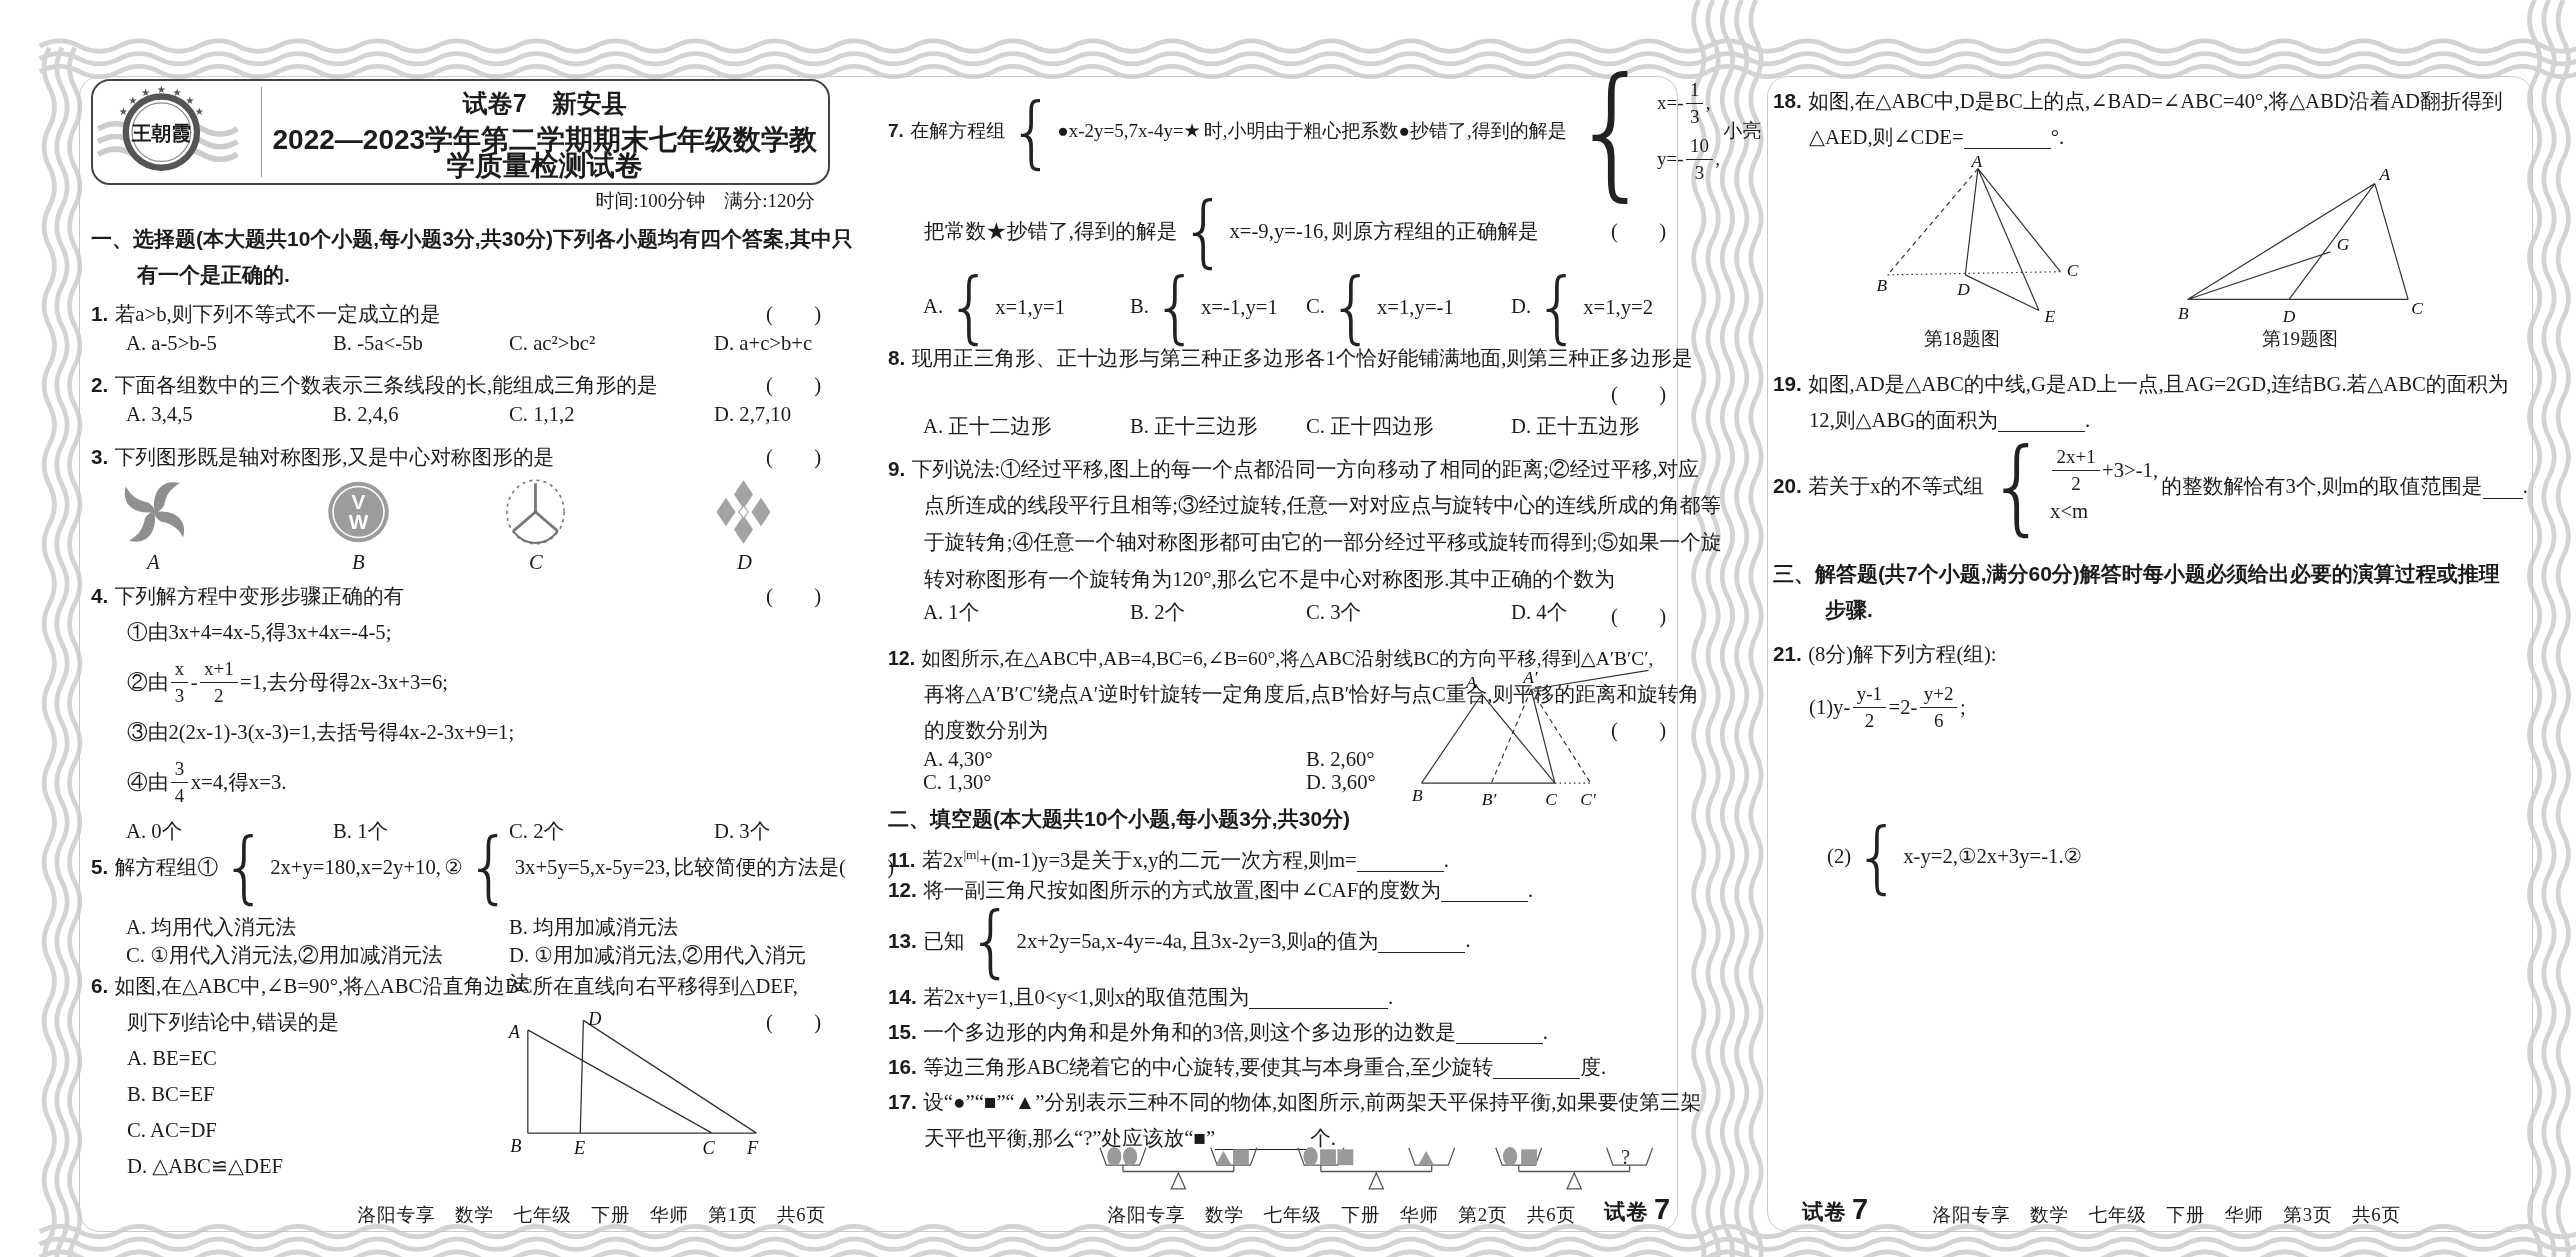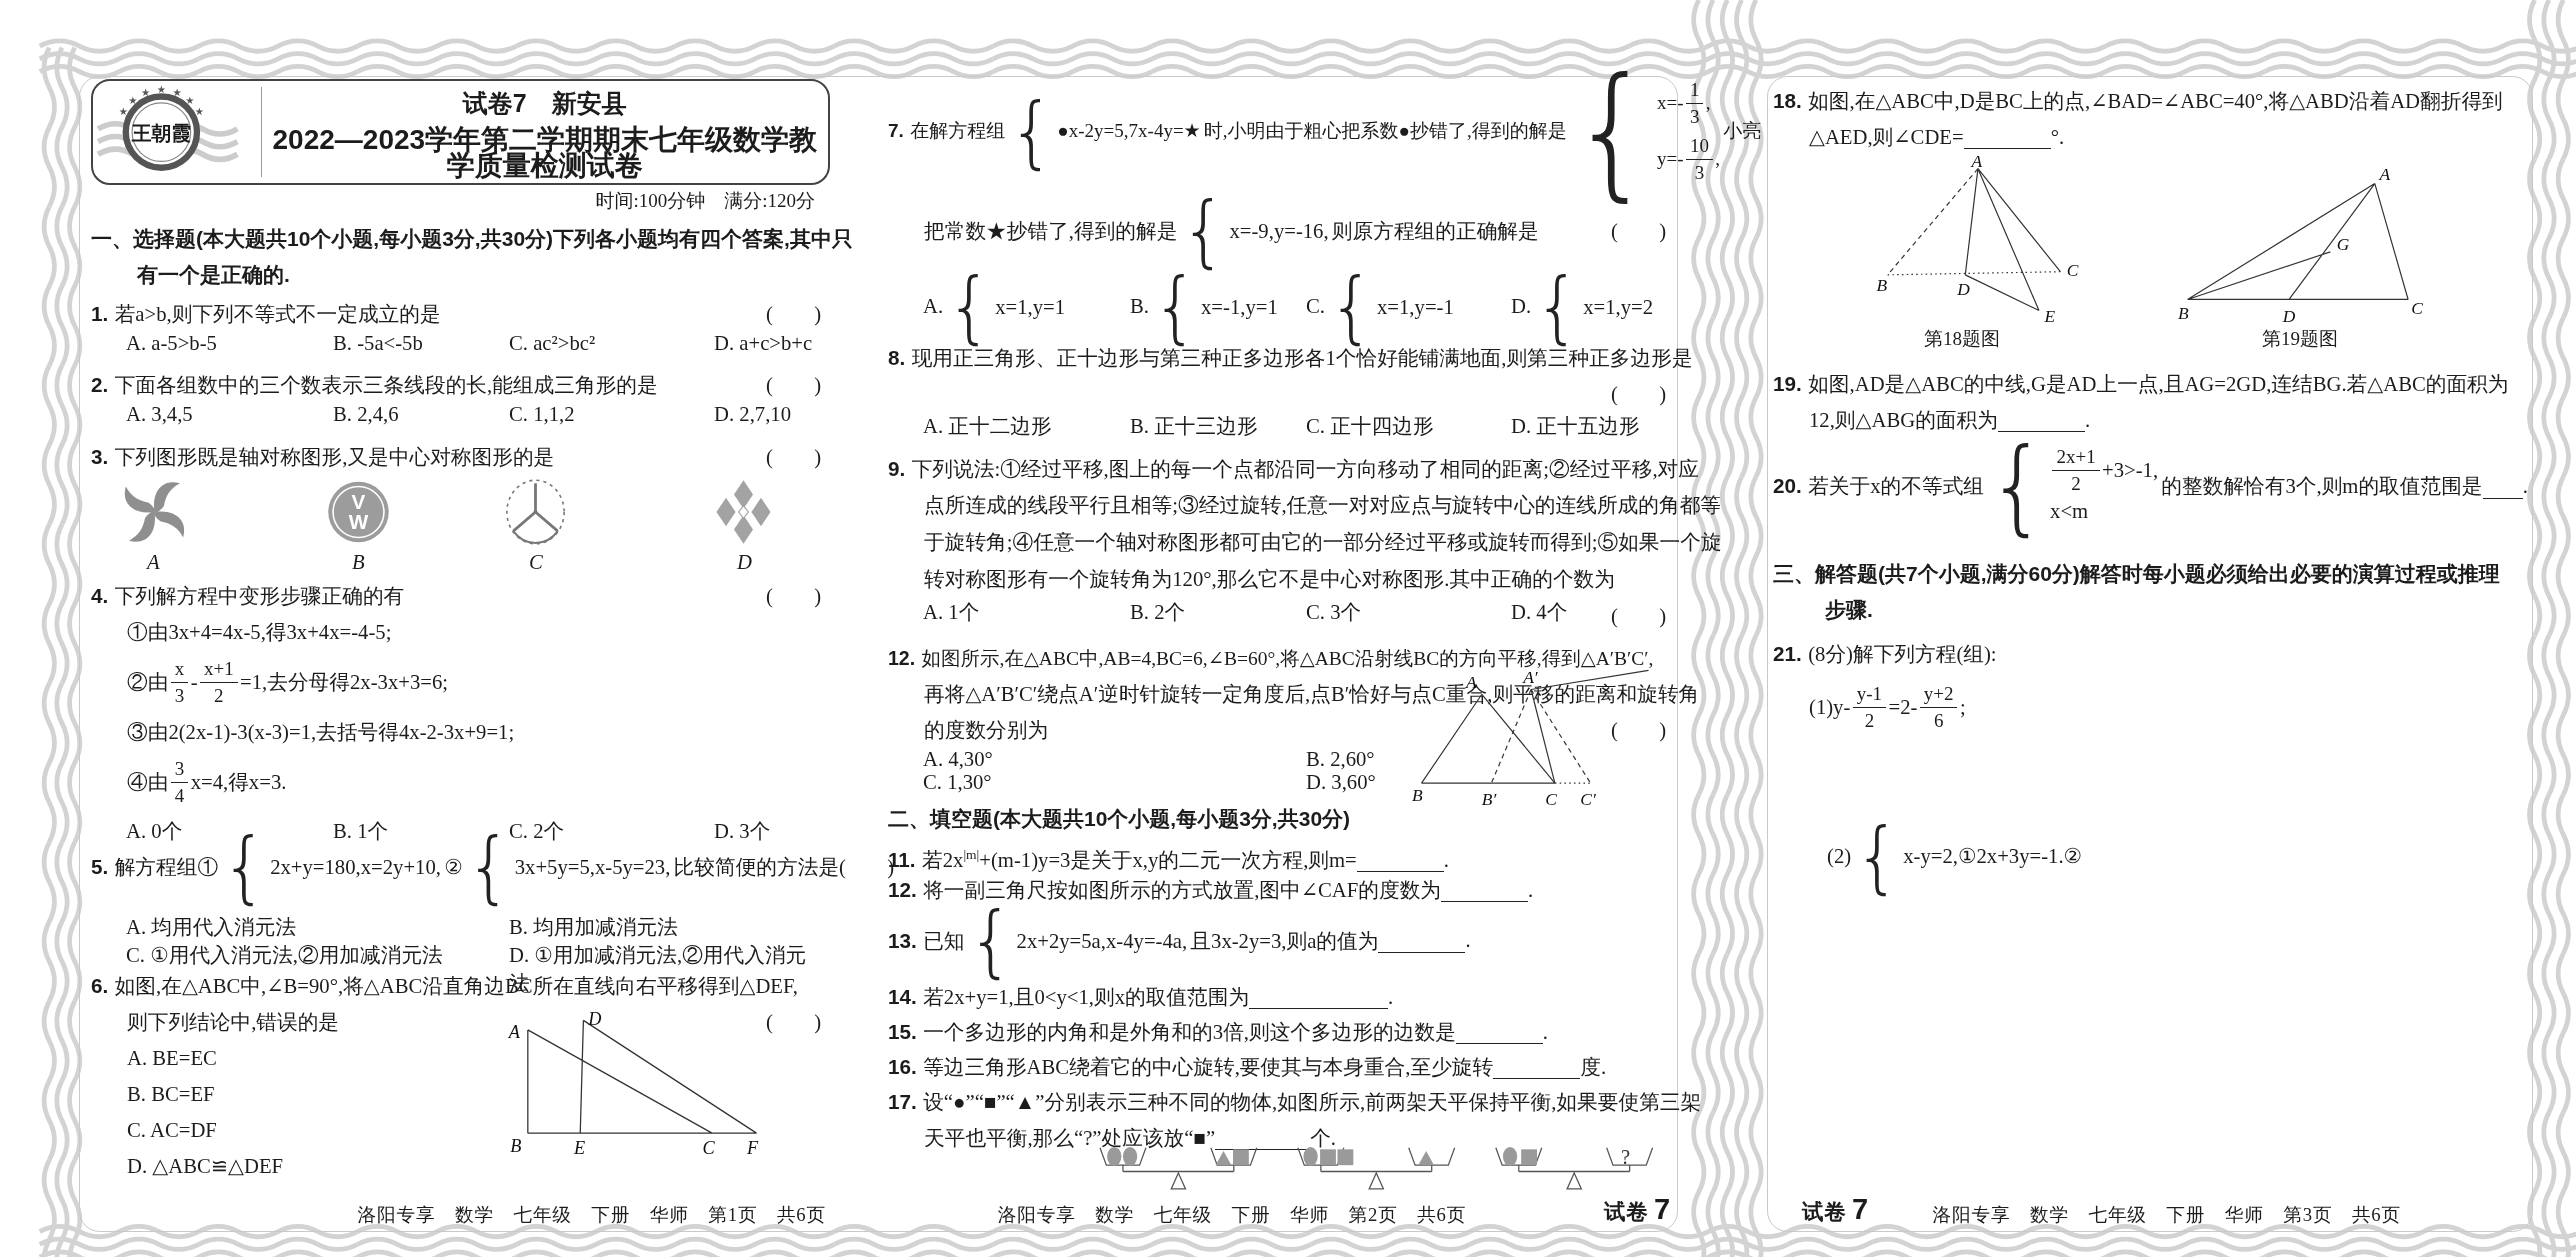--- a/index.html
+++ b/index.html
@@ -655,21 +655,21 @@
           <rect x="288" y="8" width="20" height="20"></rect>
           <rect x="310" y="8" width="20" height="20"></rect>
         <path d="M412,28 L432,28 L422,10 Z"></path>
         <ellipse cx="528" cy="17" rx="9" ry="12"></ellipse>
           <rect x="542" y="8" width="20" height="20"></rect>
       </g>
       <text x="668" y="26" font-size="26" fill="#333" font-family="Liberation Serif, serif">?</text>
     </svg>
 
     <div class="footer" style="left:0;right:0">
-      <div style="position:absolute;left:0;right:95px;text-align:center">洛阳专享　数学　七年级　下册　华师　第2页　共6页</div>
+      <div style="position:absolute;left:0;right:95px;text-align:right">洛阳专享　数学　七年级　下册　华师　第2页　共6页</div>
       <div style="position:absolute;right:0;top:-4.8px"><span class="paper">试卷</span> <span class="paper papernum">7</span></div>
     </div>
   </div>
 
   <div class="col" id="col3">
 
     <div class="q" style="top:83px;height:238px">
       <div class="row"><b class="qno">18.</b><span class="m">如图,在△ABC中,D是BC上的点,∠BAD=∠ABC=40°,将△ABD沿着AD翻折得到</span></div>
       <div class="row ind"><span class="m">△AED,则∠CDE=</span><span class="blank b110"></span><span>°.</span></div>
       <svg style="position:absolute;left:103px;top:73px;font-size:26px" width="215" height="168" viewBox="0 0 270 212">

